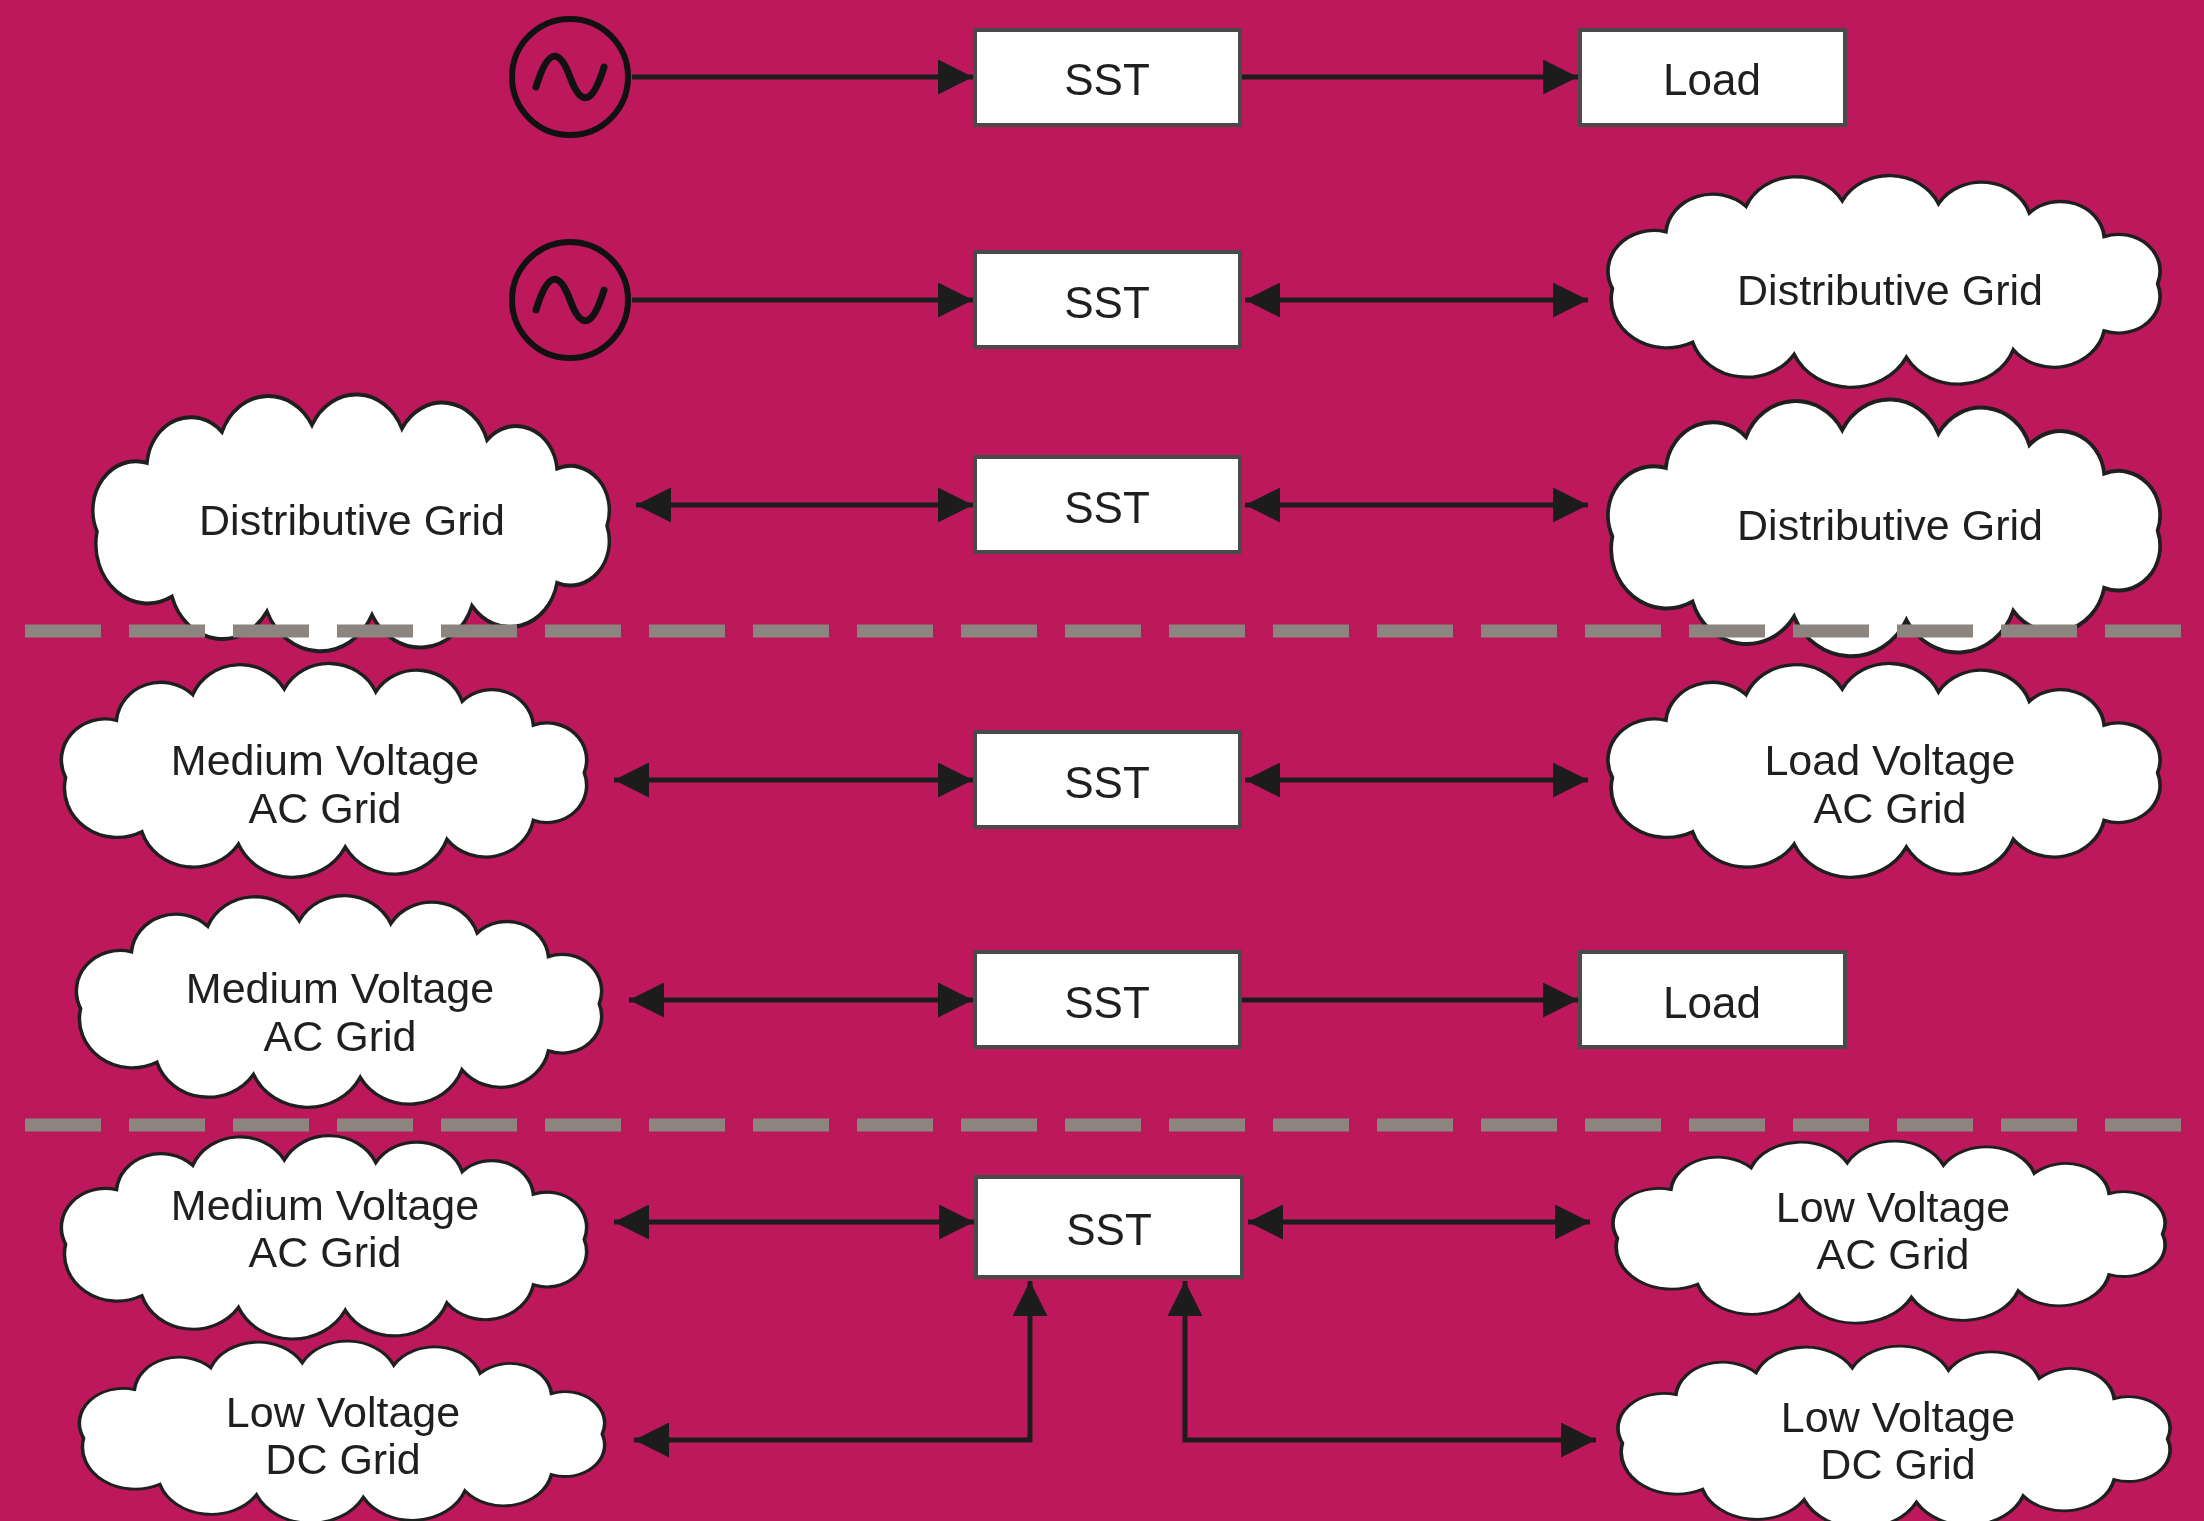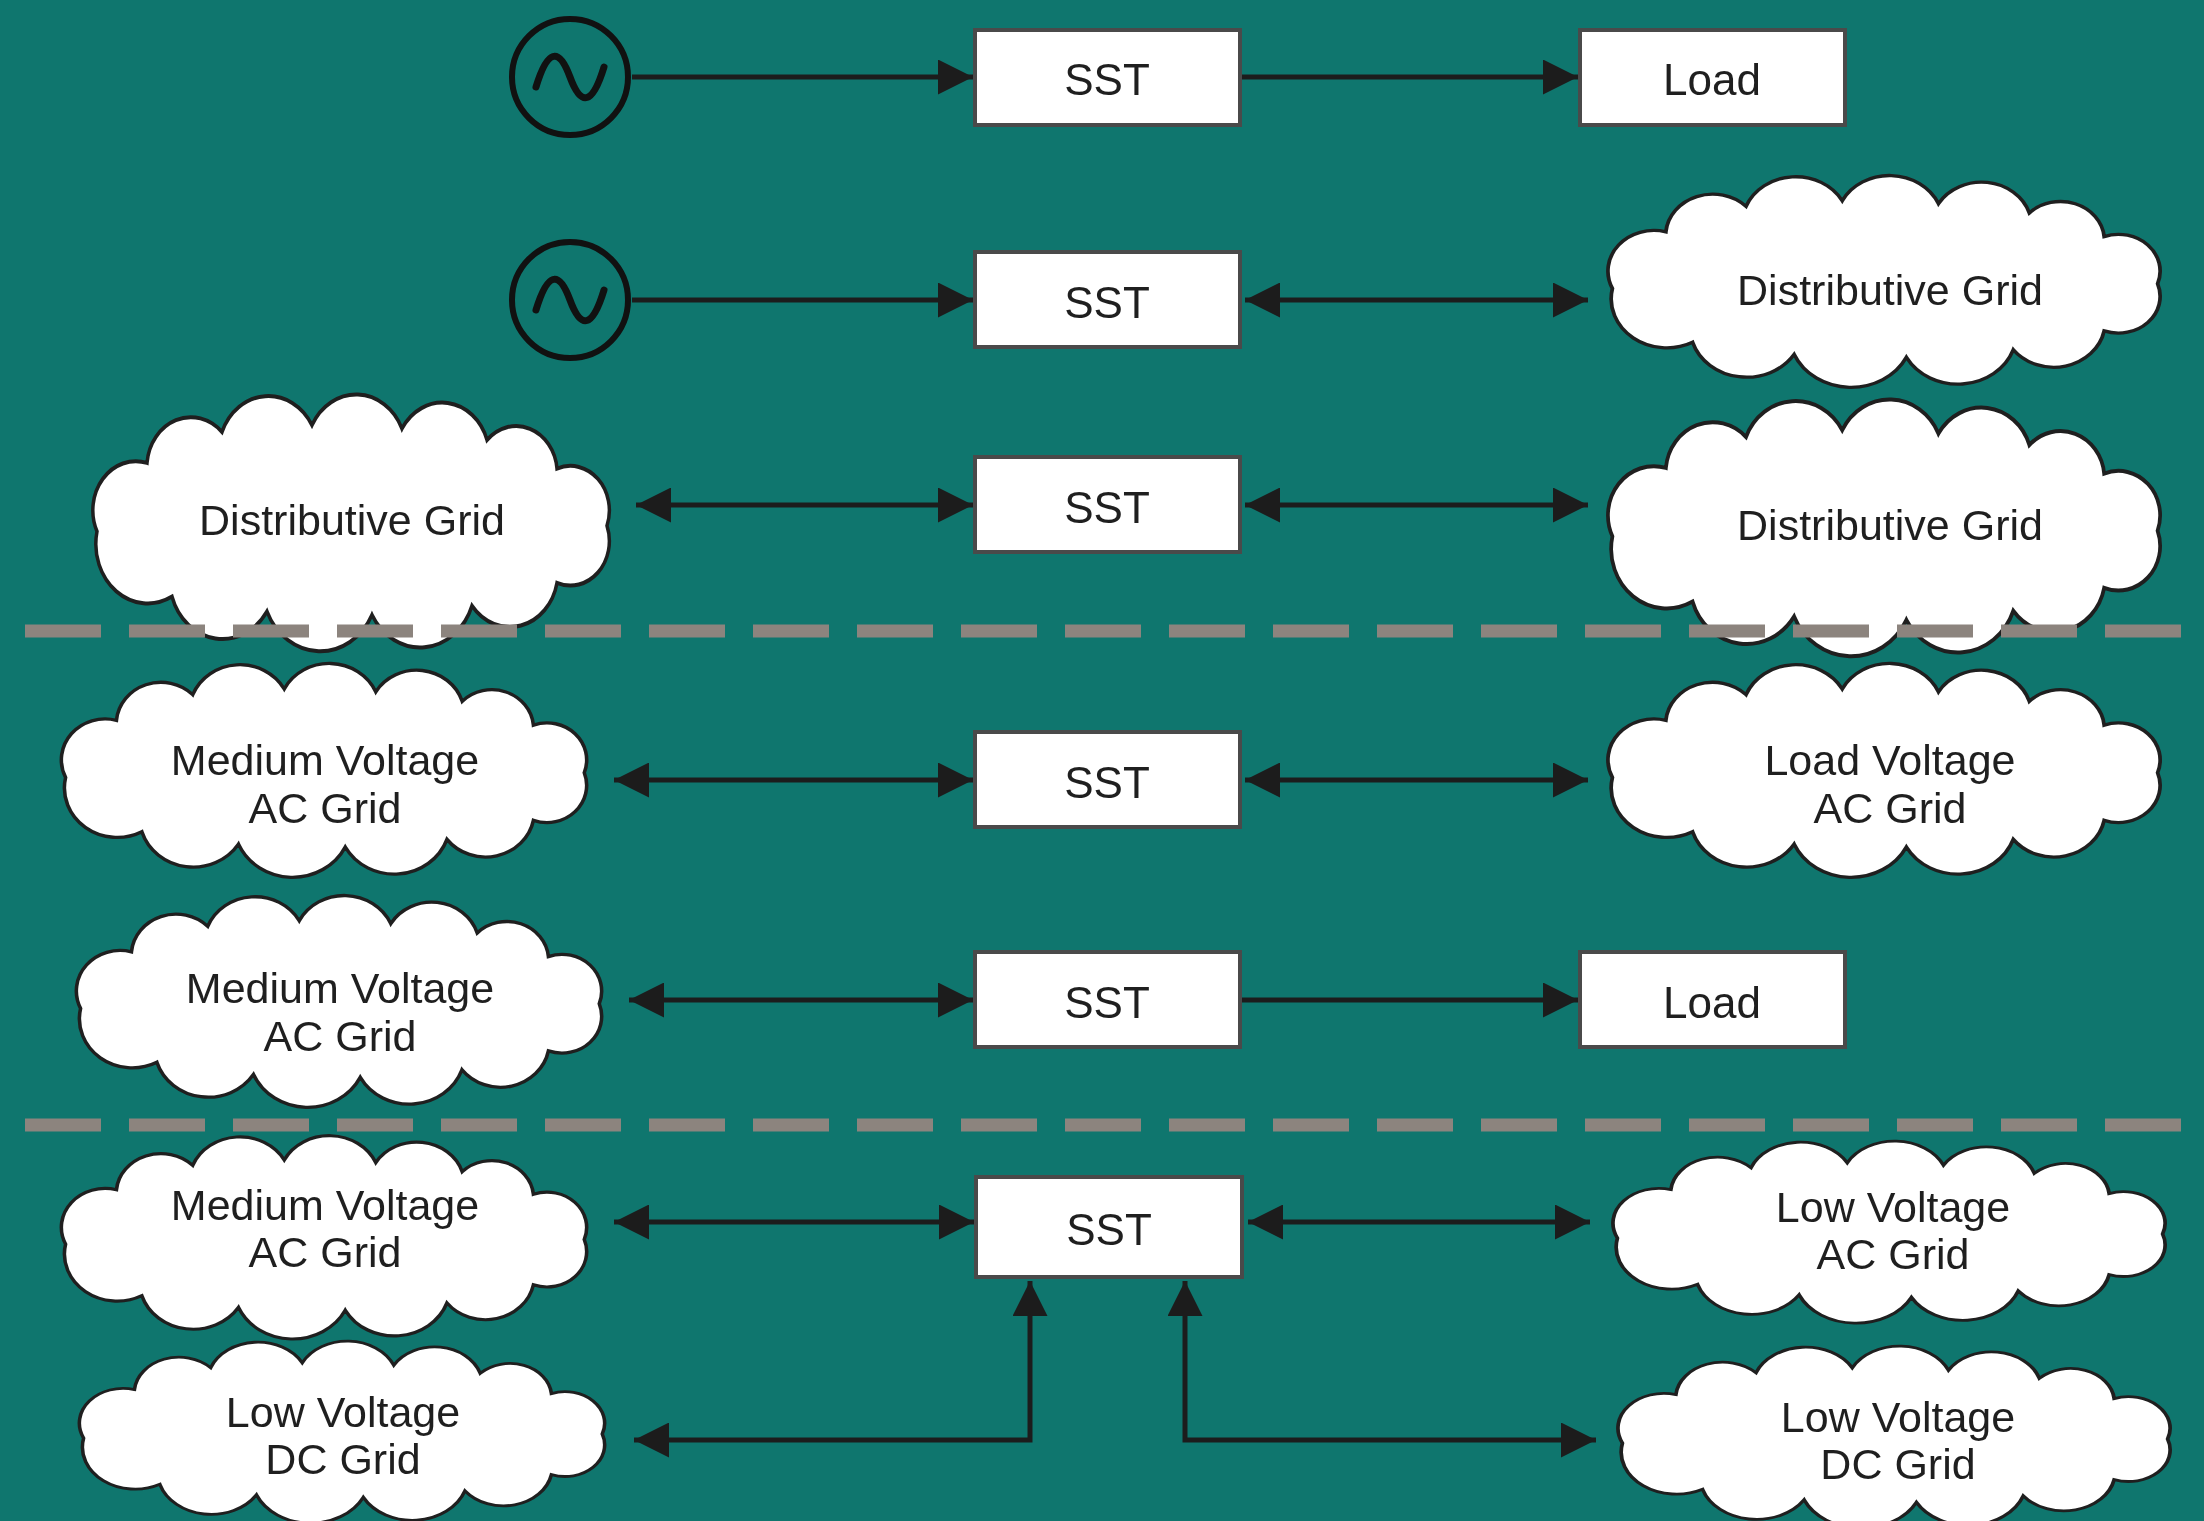--- a/index.html
+++ b/index.html
@@ -1,16 +1,16 @@
 <!DOCTYPE html>
 <html><head>
 <meta charset="utf-8">
 <style>
   html,body{margin:0;padding:0;background:#ffffff;}
-  .stage{width:100vw;height:100vh;display:flex;align-items:center;justify-content:center;background:#0f766e;}
+  .stage{width:100vw;height:100vh;display:flex;align-items:center;justify-content:center;background:#be185d;}
   svg{display:block;width:100%;height:100%;}
   .lbl{font-family:"Liberation Sans", sans-serif;font-size:44px;fill:#1f1f1f;}
   .lbl-sm{font-family:"Liberation Sans", sans-serif;font-size:43px;fill:#1f1f1f;}
   .wire{stroke:#1c1c1c;stroke-width:5;fill:none;}
   .boxr{fill:#ffffff;stroke:#4a4a4a;stroke-width:4;}
   .cloud{fill:#ffffff;stroke:#1f1f1f;stroke-width:3.5;}
   .divider{stroke:#8c847e;stroke-width:13;stroke-dasharray:76 28;fill:none;}
   .srcsym{stroke:#111;fill:none;}
 </style>
 </head>

